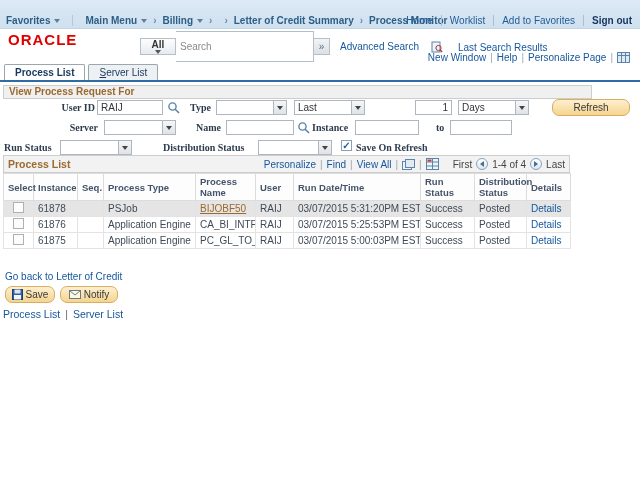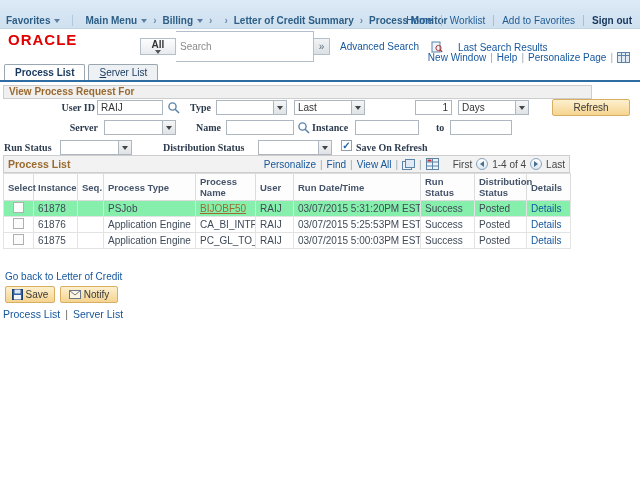--- a/index.html
+++ b/index.html
@@ -70,21 +70,21 @@
     font-size:10px; color:#333; padding:0 3px; font-family:"Liberation Sans",sans-serif; }
   .pssel { position:absolute; height:15px; border:1px solid #aeb6bf; background:#fff;
     display:flex; align-items:center; cursor:pointer; }
   .pssel .pv { flex:1; font-size:10px; color:#333; padding-left:3px; overflow:hidden; white-space:nowrap; }
   .pssel .pb { width:13px; height:13px; background:linear-gradient(#f5f6f7,#dfe3e7);
     border-left:1px solid #aeb6bf; display:flex; align-items:center; justify-content:center; }
   .pssel .pb i { width:0; height:0; border-left:3px solid transparent; border-right:3px solid transparent;
     border-top:4px solid #444; }
   .lookup { position:absolute; width:14px; height:14px; cursor:pointer; }
   .tanbtn { background:linear-gradient(#fdf0cf,#f5d48f); border:1px solid #d7ae62;
-    border-radius:2px; font-size:10px; color:#3a3a3a; display:flex; align-items:center;
+    border-radius:7px; font-size:10px; color:#3a3a3a; display:flex; align-items:center;
     justify-content:center; cursor:pointer; font-family:"Liberation Sans",sans-serif; gap:3px; }
   .refresh { position:absolute; left:552px; top:99px; width:78px; height:17px; }
   .ckbox { position:absolute; width:11px; height:11px; border:1px solid #8fa0b0;
     background:#fff; cursor:pointer; font-size:10px; line-height:10px; text-align:center; }
   .ckbox.checked::after { content:"✓"; color:#1b62a8; font-weight:bold; }
 
   
   .grid-bar { position:absolute; left:3px; top:155px; width:567px; height:18px;
     background:#f2f2f2; border:1px solid #cdcdcd; display:flex; align-items:center;
     justify-content:space-between; padding:0 4px; }
@@ -101,21 +101,21 @@
     border-right:4px solid #4a6e8e; }
   .circbtn.next i { border-top:3px solid transparent; border-bottom:3px solid transparent;
     border-left:4px solid #4a6e8e; }
 
   table.psgrid { position:absolute; left:3px; top:173px; width:567px;
     border-collapse:collapse; table-layout:fixed; }
   .psgrid th { background:#fdfdfd; font-size:9.5px; font-weight:bold; color:#44536a;
     text-align:left; border:1px solid #dcdcdc; padding:2px 4px; height:22px; vertical-align:middle; }
   .psgrid td { font-size:10px; color:#3f4a57; border:1px solid #e3e3e3; padding:1px 4px;
     height:16px; white-space:nowrap; overflow:hidden; vertical-align:middle; }
-  .psgrid tr.hl td { background:#86efac; }
+  .psgrid tr.hl td { background:#e5e5e5; }
   .psgrid .ckcell { text-align:center; }
   .rowck { width:11px; height:11px; border:1px solid #b0b0b0; background:#fcfcfc;
     display:inline-block; cursor:pointer; }
   .jobname { color:#9a6a2e; text-decoration:underline; cursor:pointer; }
   .details-link { color:#15569c; text-decoration:none; cursor:pointer; }
 
   
   .goback { position:absolute; left:5px; top:271px; font-size:10px; }
   .savebtn { position:absolute; left:5px; top:286px; width:50px; height:17px; }
   .notifybtn { position:absolute; left:60px; top:286px; width:58px; height:17px; }

